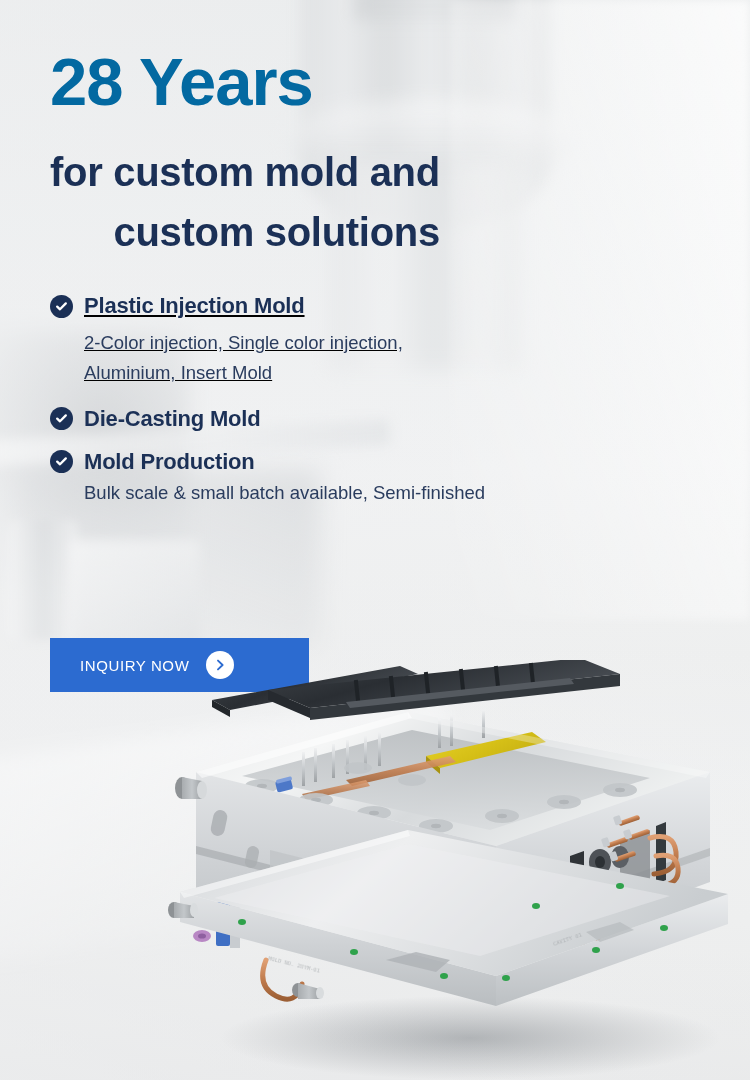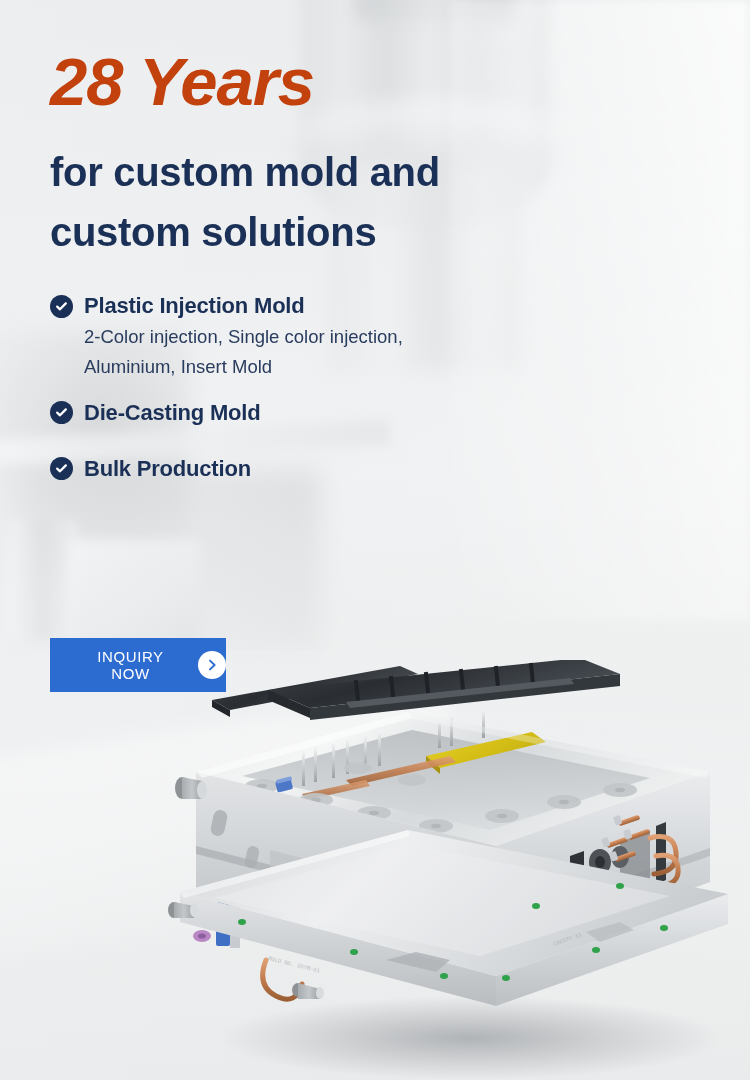--- a/index.html
+++ b/index.html
@@ -83,55 +83,55 @@
     position:absolute; inset:0;
     background:linear-gradient(90deg, rgba(240,241,242,.55) 0%, rgba(241,242,243,.35) 45%, rgba(246,247,247,.2) 100%);
   }
 
   
   .content { position:absolute; inset:0; }
 
   .headline {
     position:absolute; left:50px; top:48px;
     font-size:67px; font-weight:bold; letter-spacing:-1px;
-    color:#c2410c; line-height:1;font-style:italic;
+    color:#0369a1; line-height:1;
   }
   .subhead {
     position:absolute; left:50px; top:142px;
     font-size:40px; font-weight:bold; line-height:1.5;
     color:#1b3056; letter-spacing:-.3px;
   }
-  .subhead span { display:block; }
+  .subhead span { display:block;text-align:right; }
 
   .features { position:absolute; left:50px; top:293px; width:640px; }
   .feature { position:relative; }
   .feature + .feature { margin-top:0; }
   .f-head { display:flex; align-items:center; gap:11px; }
   .check {
     width:23px; height:23px; border-radius:50%;
     background:#1b3056; flex:0 0 23px;
     display:flex; align-items:center; justify-content:center;
   }
   .check svg { display:block; }
   .f-title {
     font-size:22px; font-weight:bold; color:#1b3056; letter-spacing:-.2px;
   }
   .f-desc {
     margin-left:34px; font-size:18.5px; color:#2a3c5e; line-height:1.62;
   }
   .f-desc span { display:block; }
-  .feature.f1 { margin-bottom:18px; }
-  .feature.f1 .f-desc { margin-top:3px; }
-  .feature.f2 { margin-bottom:30px;text-align:center; }
+  .feature.f1 { margin-bottom:18px;text-decoration:underline; }
+  .feature.f1 .f-desc { margin-top:9px; }
+  .feature.f2 { margin-bottom:17px;text-align:center; }
   .feature.f2 .f-desc { margin-top:7px; }
   .feature.f3 .f-desc { margin-top:3px; }
 
   .cta {
     position:absolute; left:50px; top:638px;
-    width:176px; height:54px; background:#2c6bd0;
+    width:259px; height:54px; background:#2c6bd0;
     display:flex; align-items:center; gap:17px;
     padding-left:30px; border:none; cursor:pointer;
   }
   .cta-label {
     color:#fff; font-size:15px; font-weight:normal; letter-spacing:.6px;
   }
   .cta-circle {
     width:28px; height:28px; border-radius:50%; background:#fff;
     display:flex; align-items:center; justify-content:center; flex:0 0 28px;
   }
@@ -197,21 +197,24 @@
       </div>
     </div>
 
     <div class="feature f3">
       <div class="f-head">
         <span class="check">
           <svg width="13" height="13" viewBox="0 0 13 13">
             <path d="M2.2 6.6 L5 9.3 L10.8 3.4" fill="none" stroke="#ffffff" stroke-width="2.3" stroke-linecap="round" stroke-linejoin="round"></path>
           </svg>
         </span>
-        <span class="f-title">Bulk Production</span>
+        <span class="f-title">Mold Production</span>
+      </div>
+      <div class="f-desc">
+        <span>Bulk scale &amp; small batch available, Semi-finished</span>
       </div>
     </div>
 
   </div>
 
   <button class="cta">
     <span class="cta-label">INQUIRY NOW</span>
     <span class="cta-circle">
       <svg width="14" height="14" viewBox="0 0 14 14">
         <path d="M5 2.6 L9.6 7 L5 11.4" fill="none" stroke="#2c6bd0" stroke-width="1.9" stroke-linecap="round" stroke-linejoin="round"></path>

